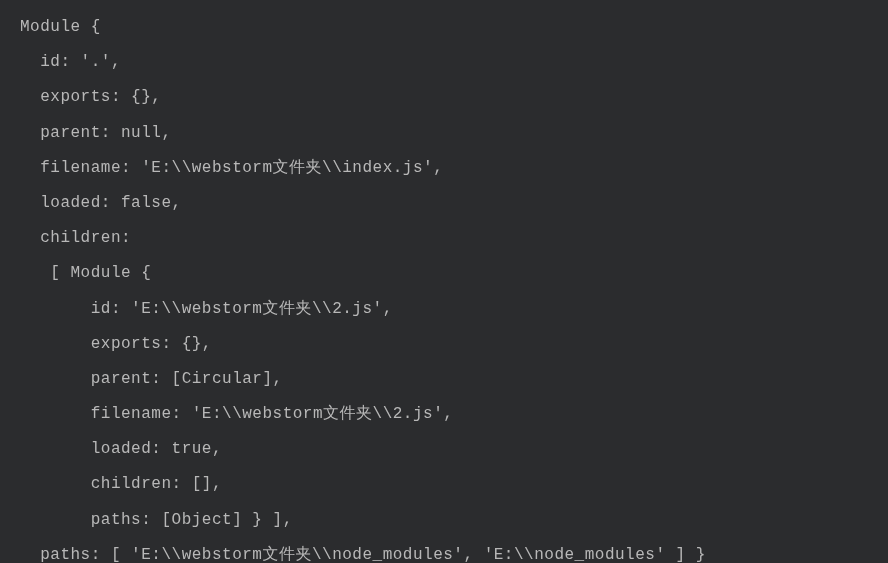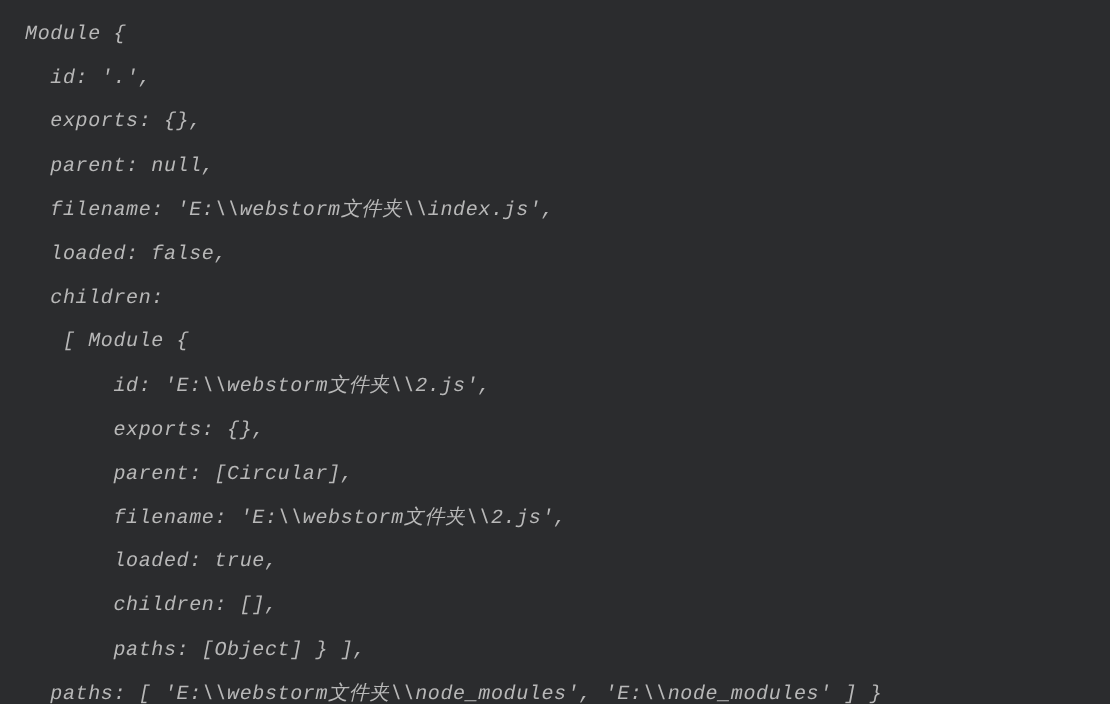--- a/index.html
+++ b/index.html
@@ -18,19 +18,18 @@
       height: 563px;
       overflow: hidden;
       letter-spacing: 0.5px;
     }
     pre {
       white-space: pre;
       font-family: inherit;
     }
     .line {
       display: block;
-      font-style: italic;
     }
   </style>
 </head>
 <body>
 
 <pre><span class="line">Module {</span><span class="line">  id: '.',</span><span class="line">  exports: {},</span><span class="line">  parent: null,</span><span class="line">  filename: 'E:\\webstorm文件夹\\index.js',</span><span class="line">  loaded: false,</span><span class="line">  children:</span><span class="line">   [ Module {</span><span class="line">       id: 'E:\\webstorm文件夹\\2.js',</span><span class="line">       exports: {},</span><span class="line">       parent: [Circular],</span><span class="line">       filename: 'E:\\webstorm文件夹\\2.js',</span><span class="line">       loaded: true,</span><span class="line">       children: [],</span><span class="line">       paths: [Object] } ],</span><span class="line">  paths: [ 'E:\\webstorm文件夹\\node_modules', 'E:\\node_modules' ] }</span></pre>
 
 </body></html>

